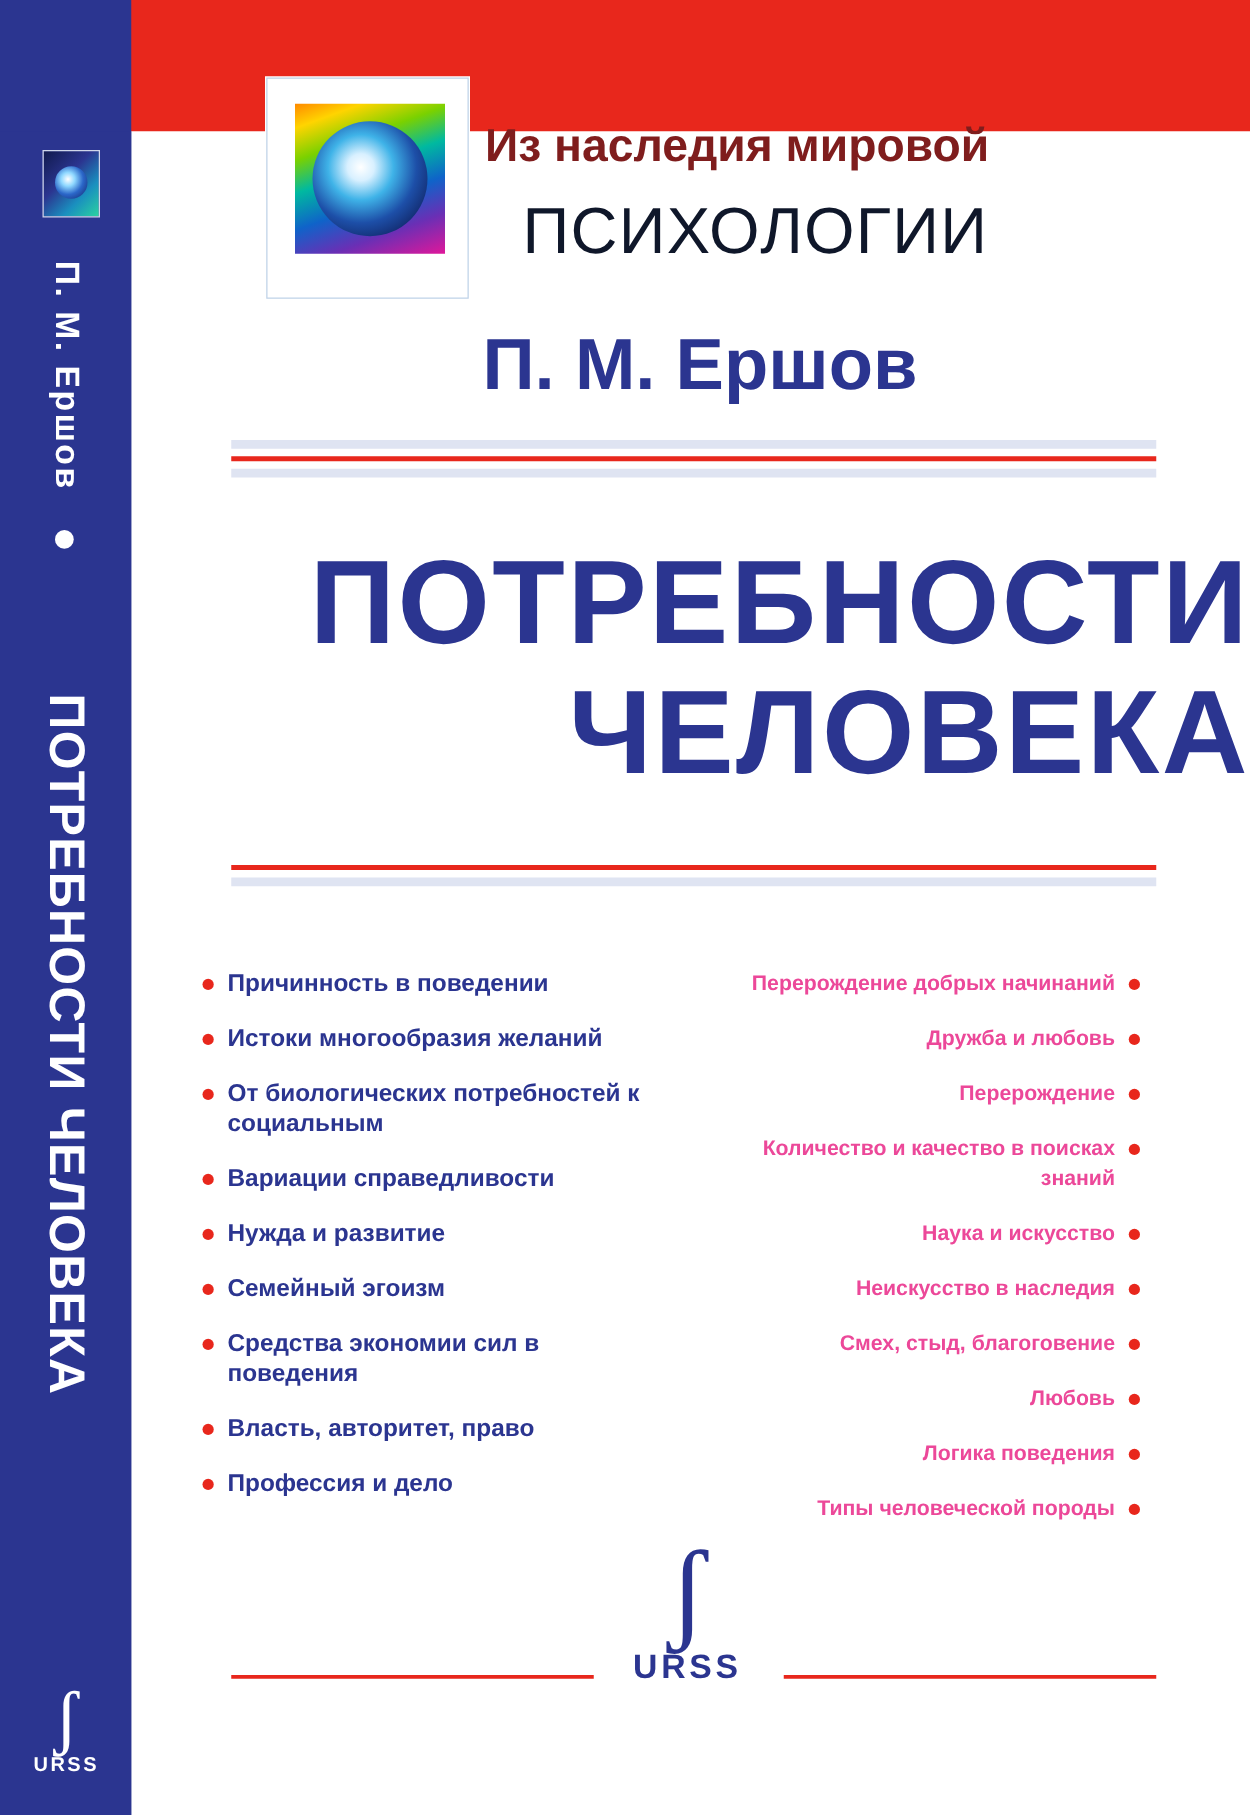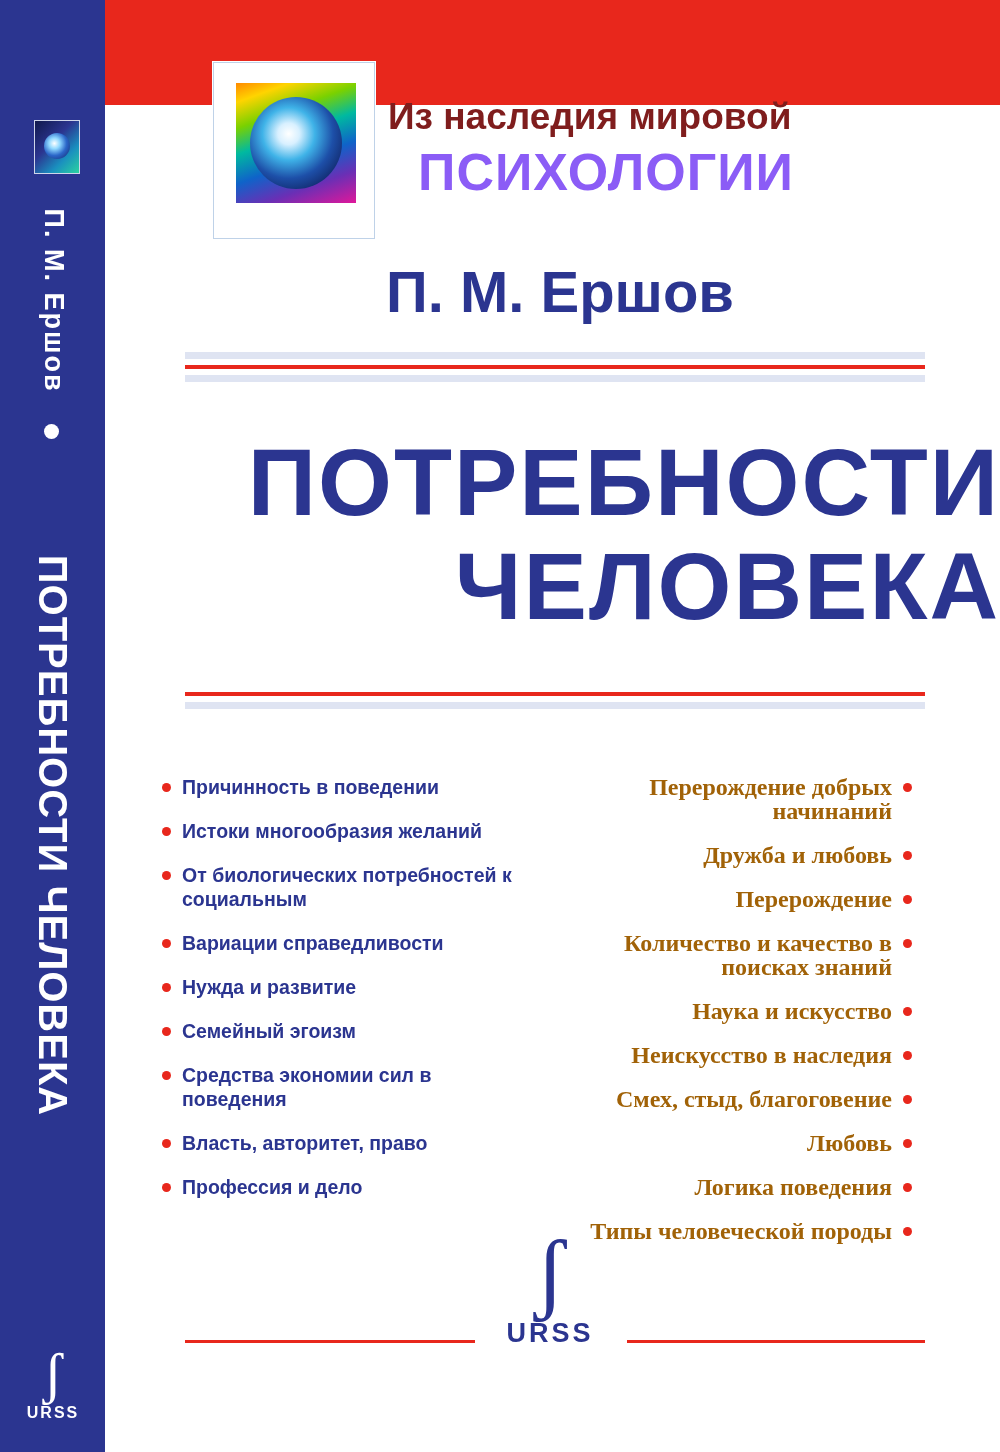--- a/index.html
+++ b/index.html
@@ -81,22 +81,22 @@
   }
   .hdr-logo-sq .inner{
     width:92px;height:92px;border-radius:50%;
     background:radial-gradient(circle at 42% 40%,#ffffff 0%,#d8f0ff 14%,#3fb3e8 34%,#1d4fa8 58%,#0f1f5c 85%);
   }
   .hdr-series-1{
     position:absolute;left:388px;top:96px;
     color:#7f1d1d;font-size:37px;font-weight:bold;white-space:nowrap;
   }
   .hdr-series-2{
-    position:absolute;left:418px;top:142px;
-    color:#8b5cf6;font-size:52px;font-weight:bold;white-space:nowrap;
+    position:absolute;left:418px;top:155px;
+    color:#0f172a;font-size:52px;font-weight:normal;white-space:nowrap;
     letter-spacing:1px;
   }
   
   .author{
     position:absolute;left:386px;top:258px;
     color:#2b3590;font-size:58px;font-weight:bold;white-space:nowrap;
   }
   
   .rules-top{position:absolute;left:185px;top:352px;width:740px;}
   .rules-bottom{position:absolute;left:185px;top:692px;width:740px;}
@@ -120,22 +120,22 @@
   .col{width:365px;}
   .col-left .item{
     color:#2b3590;font-size:19.5px;line-height:24px;font-weight:bold;
     margin-bottom:20px;padding-left:20px;position:relative;text-align:left;
   }
   .col-left .item:before{
     content:"";position:absolute;left:0;top:8px;width:9px;height:9px;border-radius:50%;
     background:#e8271c;
   }
   .col-right .item{
-    color:#a16207;font-size:24px;line-height:24px;font-weight:bold;
-    margin-bottom:20px;padding-right:20px;position:relative;text-align:right;font-family:Liberation Serif, serif;
+    color:#ec4899;font-size:17px;line-height:24px;font-weight:bold;
+    margin-bottom:20px;padding-right:20px;position:relative;text-align:right;
   }
   .col-right .item:after{
     content:"";position:absolute;right:0;top:8px;width:9px;height:9px;border-radius:50%;
     background:#e8271c;
   }
   
   .pub{
     position:absolute;left:490px;top:1228px;width:120px;text-align:center;color:#2b3590;
   }
   .pub .mark{

